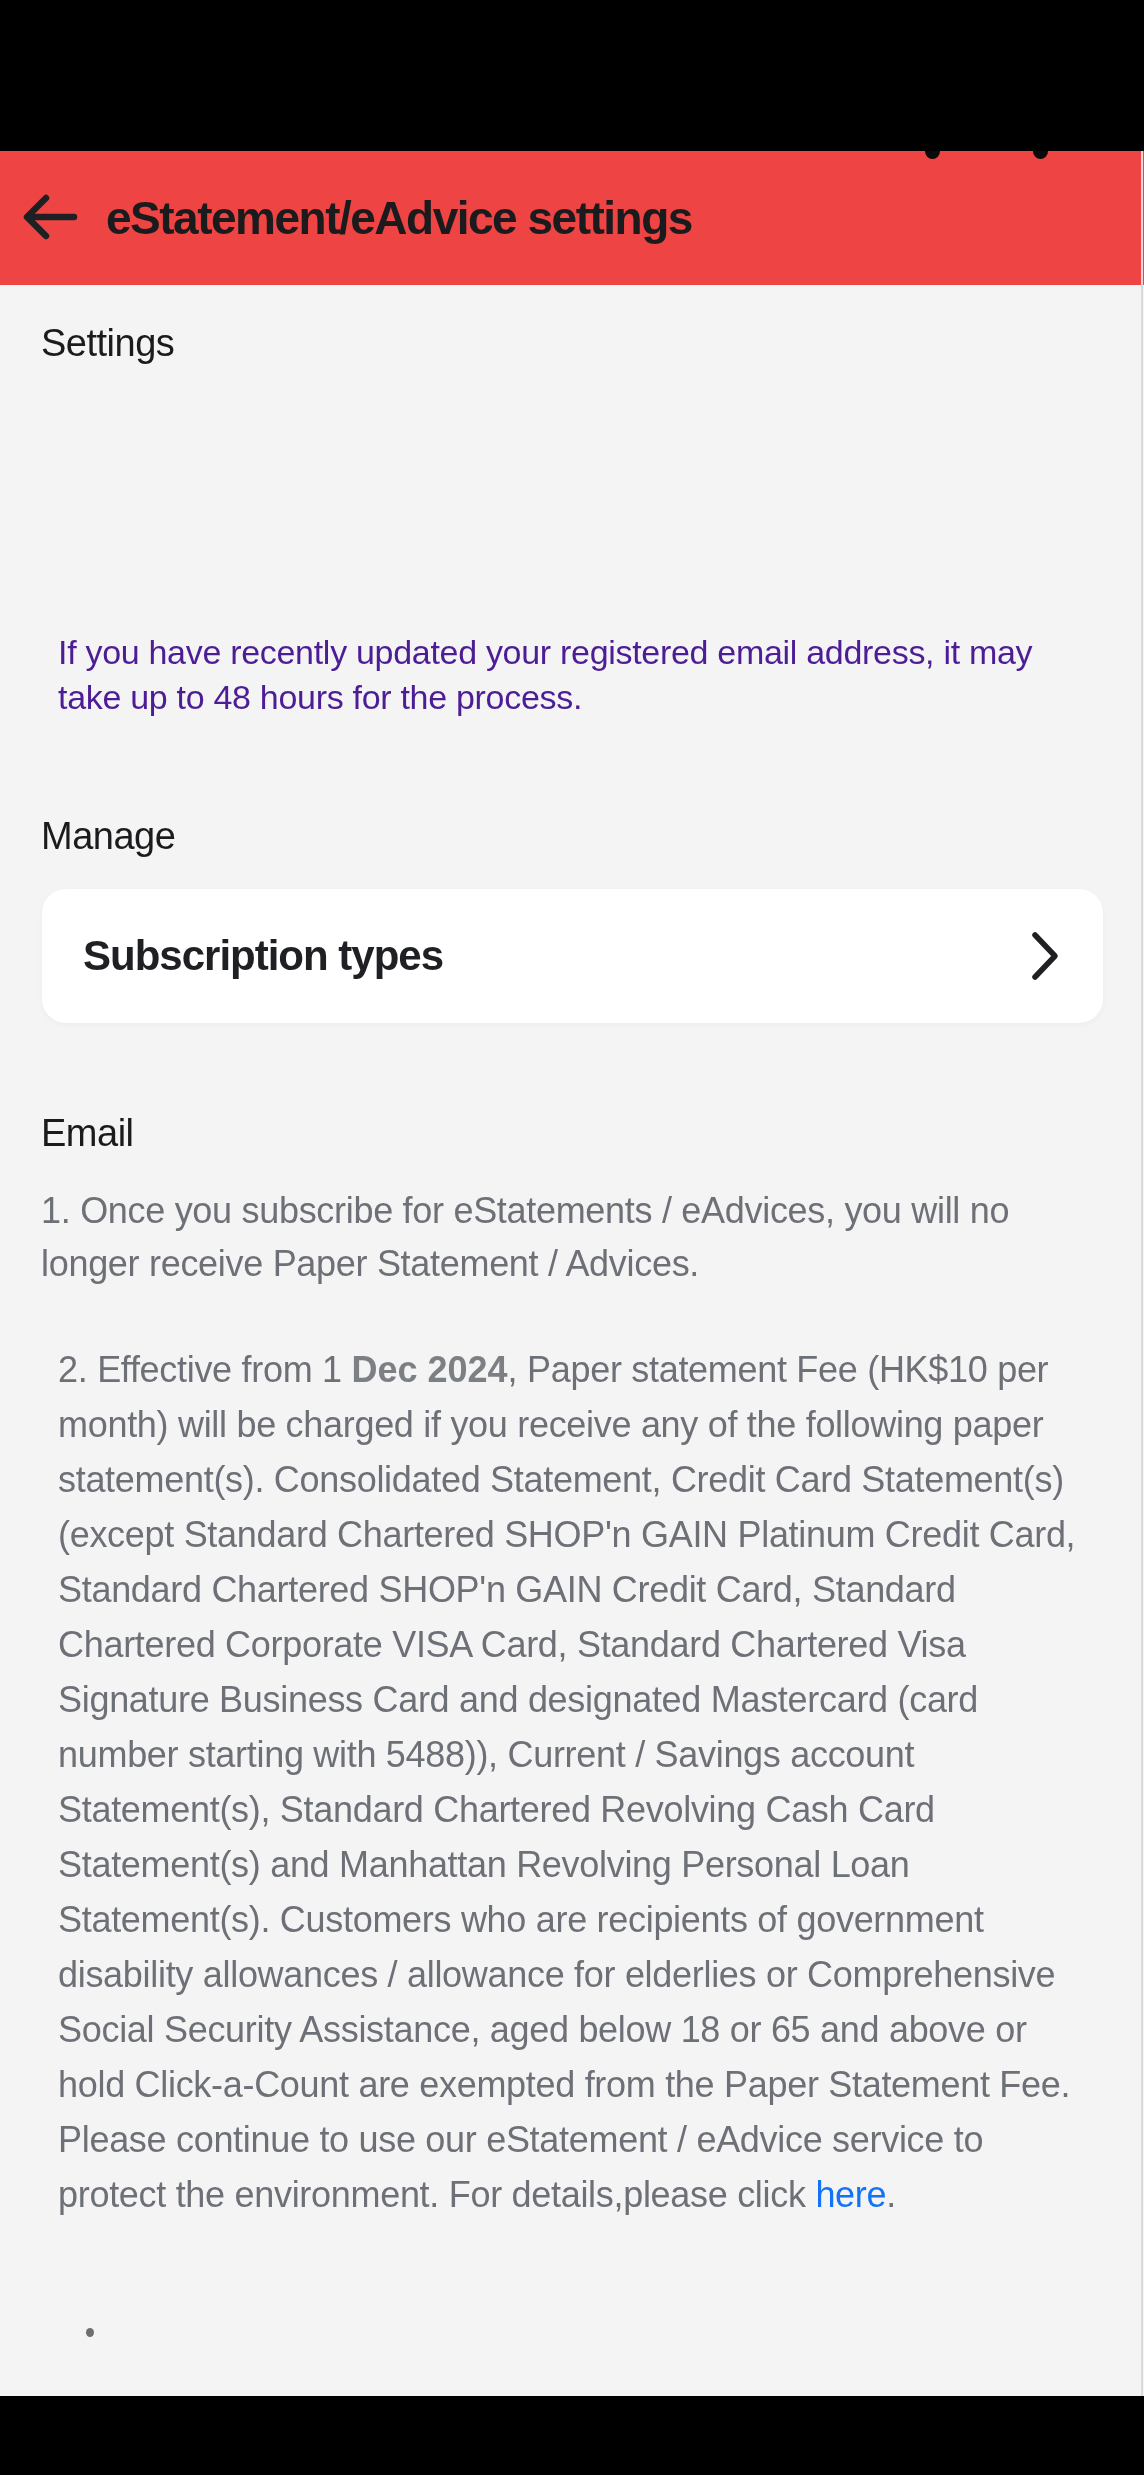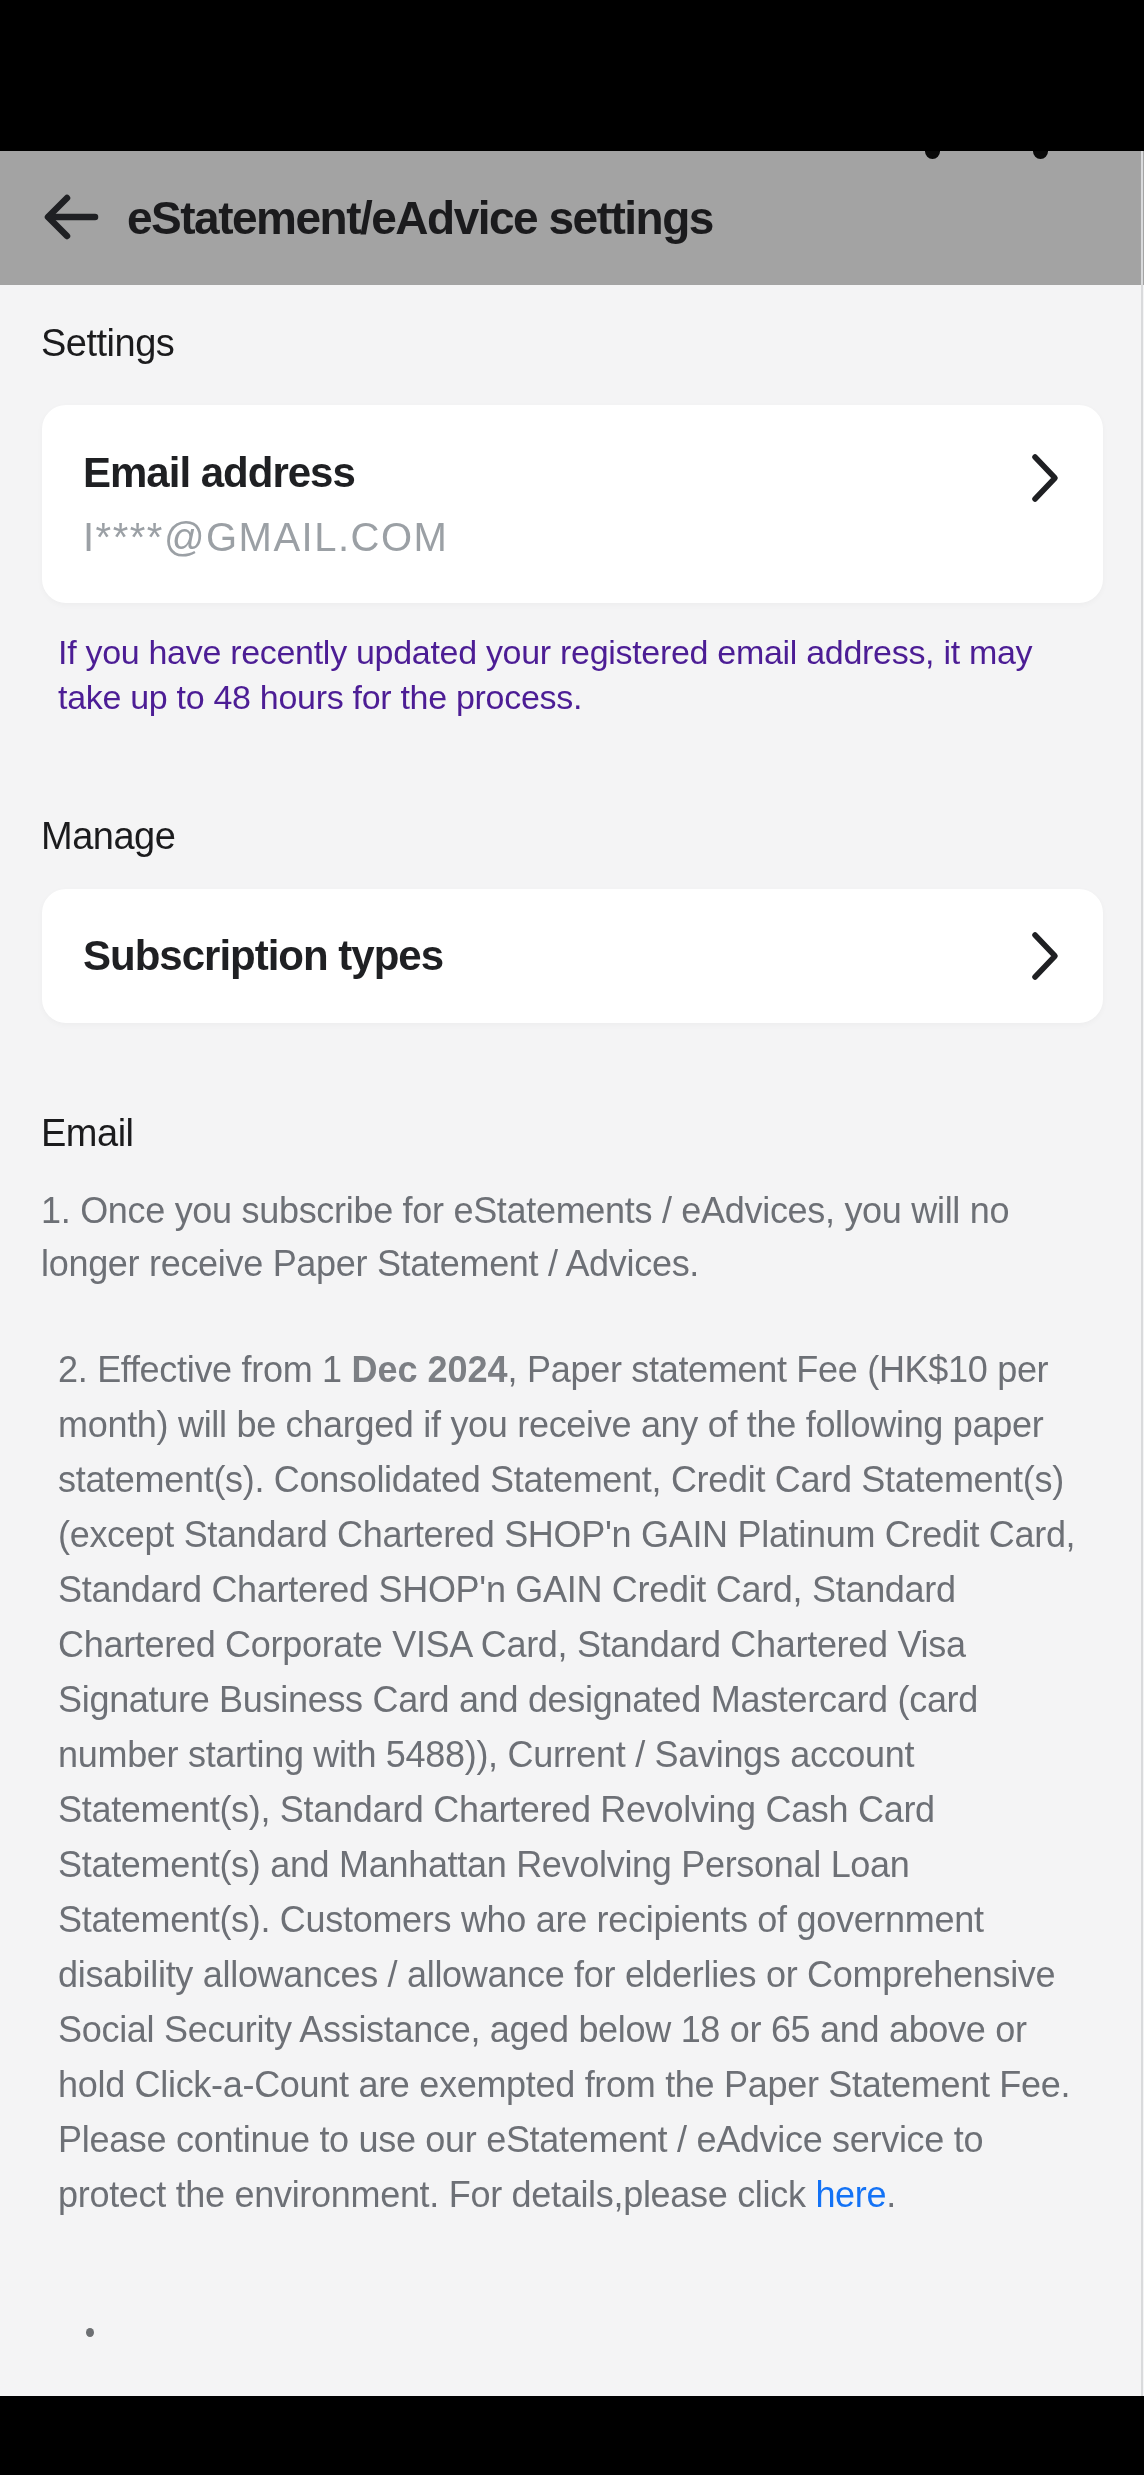--- a/index.html
+++ b/index.html
@@ -38,23 +38,23 @@
   }
   
   .edge-line {
     position: absolute; right: 1px; top: 151px; height: 2245px; width: 2px;
     background: #d9dadc; z-index: 7;
   }
 
   
   .header {
     position: absolute; top: 151px; left: 0; right: 0; height: 134px;
-    background: #a3a3a3;
+    background: #ef4444;
     display: flex; align-items: center;
-    padding-left: 43px;
+    padding-left: 22px;
   }
   .back-btn {
     width: 60px; height: 60px; border: none; background: transparent;
     display: flex; align-items: center; justify-content: flex-start;
     cursor: pointer; padding: 0;
   }
   .page-title {
     margin-left: 24px;
     font-size: 46px; font-weight: 700; color: #1b1b1d;
     letter-spacing: -1.5px;
@@ -130,29 +130,20 @@
           <path d="M24 4 L5 23 L24 42" stroke="#1f2023" stroke-width="6.5" stroke-linecap="round" stroke-linejoin="round" fill="none"></path>
           <path d="M6 23 H52" stroke="#1f2023" stroke-width="6.5" stroke-linecap="round"></path>
         </svg>
       </span>
     </button>
     <h1 class="page-title">eStatement/eAdvice settings</h1>
   </div>
 
   <div class="section-label label-settings">Settings</div>
 
-  <div class="card card-email">
-    <div class="card-label">Email address</div>
-    <div class="card-value">I****@GMAIL.COM</div>
-    <span class="chevron">
-      <svg width="28" height="50" viewBox="0 0 28 50" fill="none">
-        <path d="M4 4 L24 25 L4 46" stroke="#1f2023" stroke-width="5.5" stroke-linecap="round" stroke-linejoin="round" fill="none"></path>
-      </svg>
-    </span>
-  </div>
 
   <div class="helper-note">If you have recently updated your registered email address, it may take up to 48 hours for the process.</div>
 
   <div class="section-label label-manage">Manage</div>
 
   <div class="card card-subscription">
     <div class="card-label">Subscription types</div>
     <span class="chevron">
       <svg width="28" height="50" viewBox="0 0 28 50" fill="none">
         <path d="M4 4 L24 25 L4 46" stroke="#1f2023" stroke-width="5.5" stroke-linecap="round" stroke-linejoin="round" fill="none"></path>

